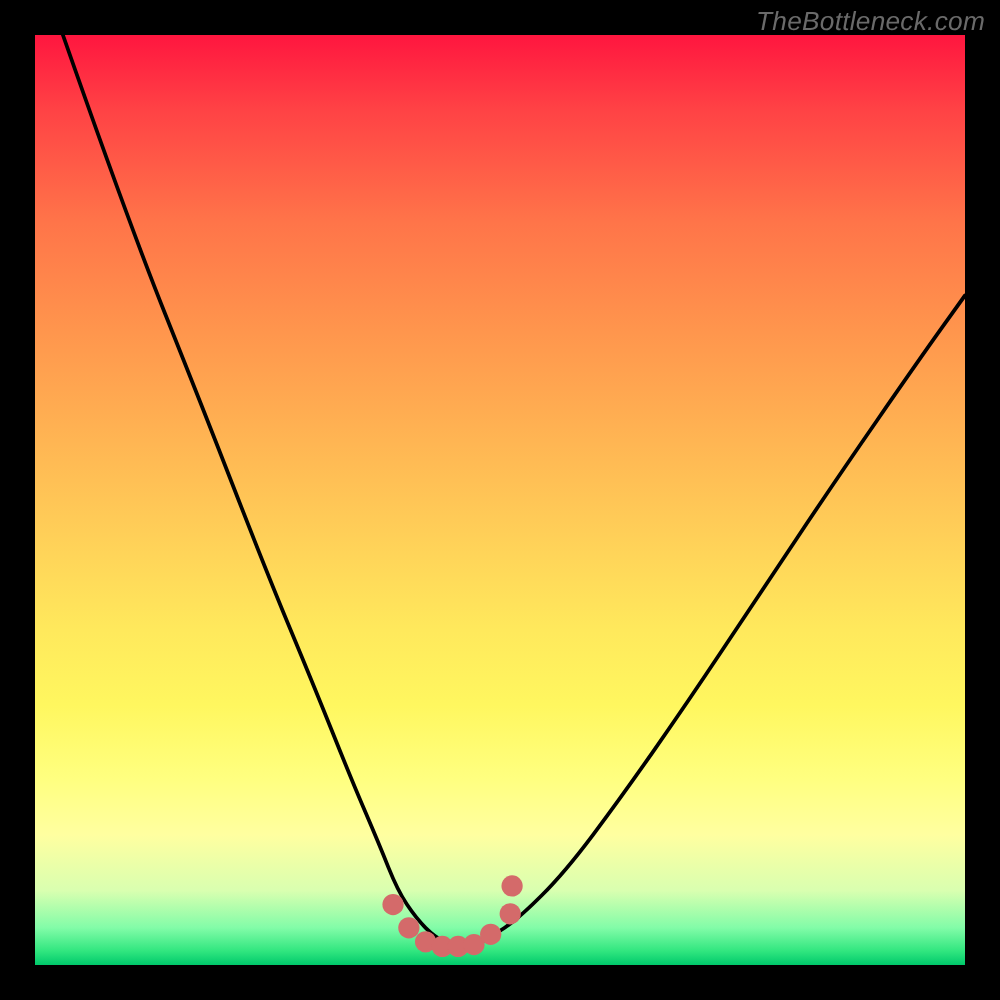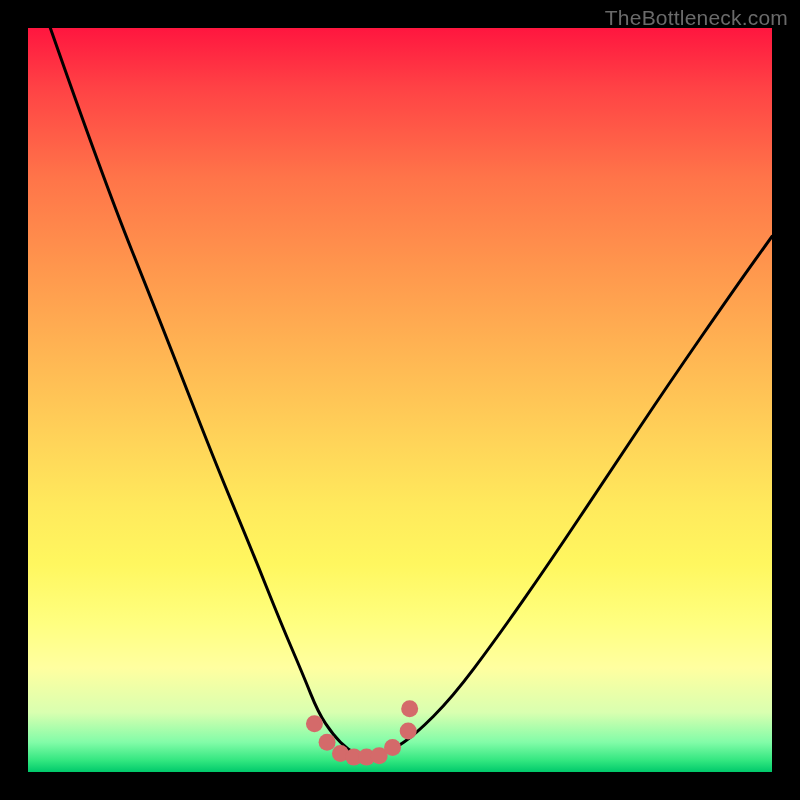--- a/index.html
+++ b/index.html
@@ -35,20 +35,21 @@
     );
   }
   .watermark {
     position: absolute;
     top: 6px;
     right: 12px;
     color: #6a6a6a;
     font-size: 21px;
     font-weight: 500;
     letter-spacing: 0.2px;
+    font-style: italic;
   }
   svg.curve {
     position: absolute;
     left: 0;
     top: 0;
     width: 744px;
     height: 744px;
   }
 </style>
 </head>

